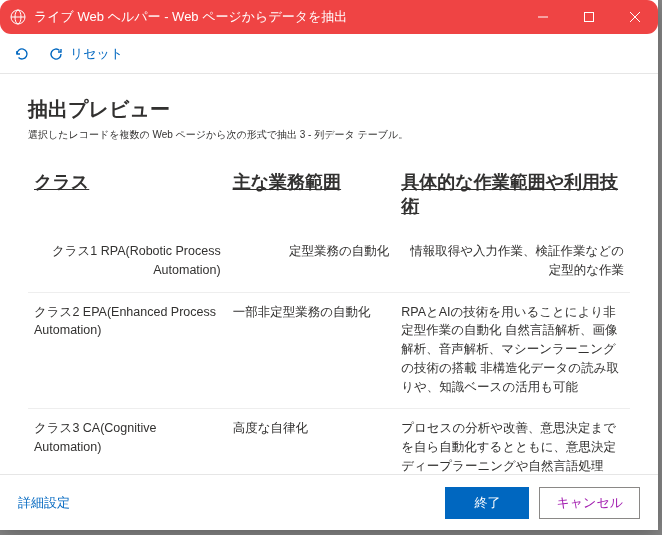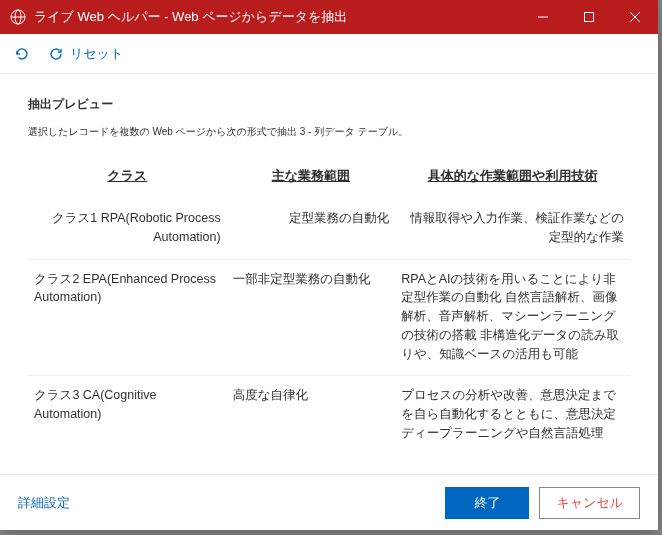--- a/index.html
+++ b/index.html
@@ -15,25 +15,26 @@
     width: 658px;
     height: 530px;
     background: #fff;
     position: relative;
     display: flex;
     flex-direction: column;
     box-shadow: 0 4px 20px rgba(0,0,0,0.3);
   }
   .titlebar {
     height: 34px;
-    background: #b91c1c;
+    background: #ef4444;
     color: #fff;
     display: flex;
     align-items: center;
     padding-left: 10px;
+    border-radius: 11px;
   }
   .titlebar .globe {
     width: 16px; height: 16px;
     margin-right: 8px;
     flex-shrink: 0;
   }
   .titlebar .title { font-size: 13px; flex: 1; }
   .winbtn {
     width: 46px; height: 34px;
     display: flex; align-items: center; justify-content: center;
@@ -55,30 +56,30 @@
     color: #0067c0;
     font-size: 13px;
     cursor: pointer;
   }
   .content {
     flex: 1;
     padding: 22px 28px 10px 28px;
     overflow: auto;
     color: #323130;
   }
-  .preview-title { font-size: 12px; font-weight: 600; margin-bottom: 12px; }
+  .preview-title { font-size: 20px; font-weight: 600; margin-bottom: 5px; }
   .preview-sub { font-size: 10px; color: #323130; margin-bottom: 20px; }
   table.data {
     width: 100%;
     border-collapse: collapse;
     table-layout: fixed;
   }
   table.data th {
-    text-align: center;
-    font-size: 13px;
+    text-align: left;
+    font-size: 18px;
     font-weight: 700;
     text-decoration: underline;
     padding: 8px 6px 14px 6px;
     color: #323130;
     vertical-align: top;
   }
   table.data td {
     font-size: 12.5px;
     padding: 10px 6px 12px 6px;
     vertical-align: top;
@@ -105,21 +106,21 @@
   }
   .btn {
     min-width: 84px;
     height: 32px;
     border: 1px solid #8a8886;
     background: #fff;
     font-size: 13px;
     padding: 0 16px;
     cursor: pointer;
     margin-left: 10px;
-    color: #ef4444;
+    color: #a21caf;
   }
   .btn.primary {
     background: #0067c0;
     border-color: #0067c0;
     color: #fff;
   }
 </style>
 </head>
 <body>
 

